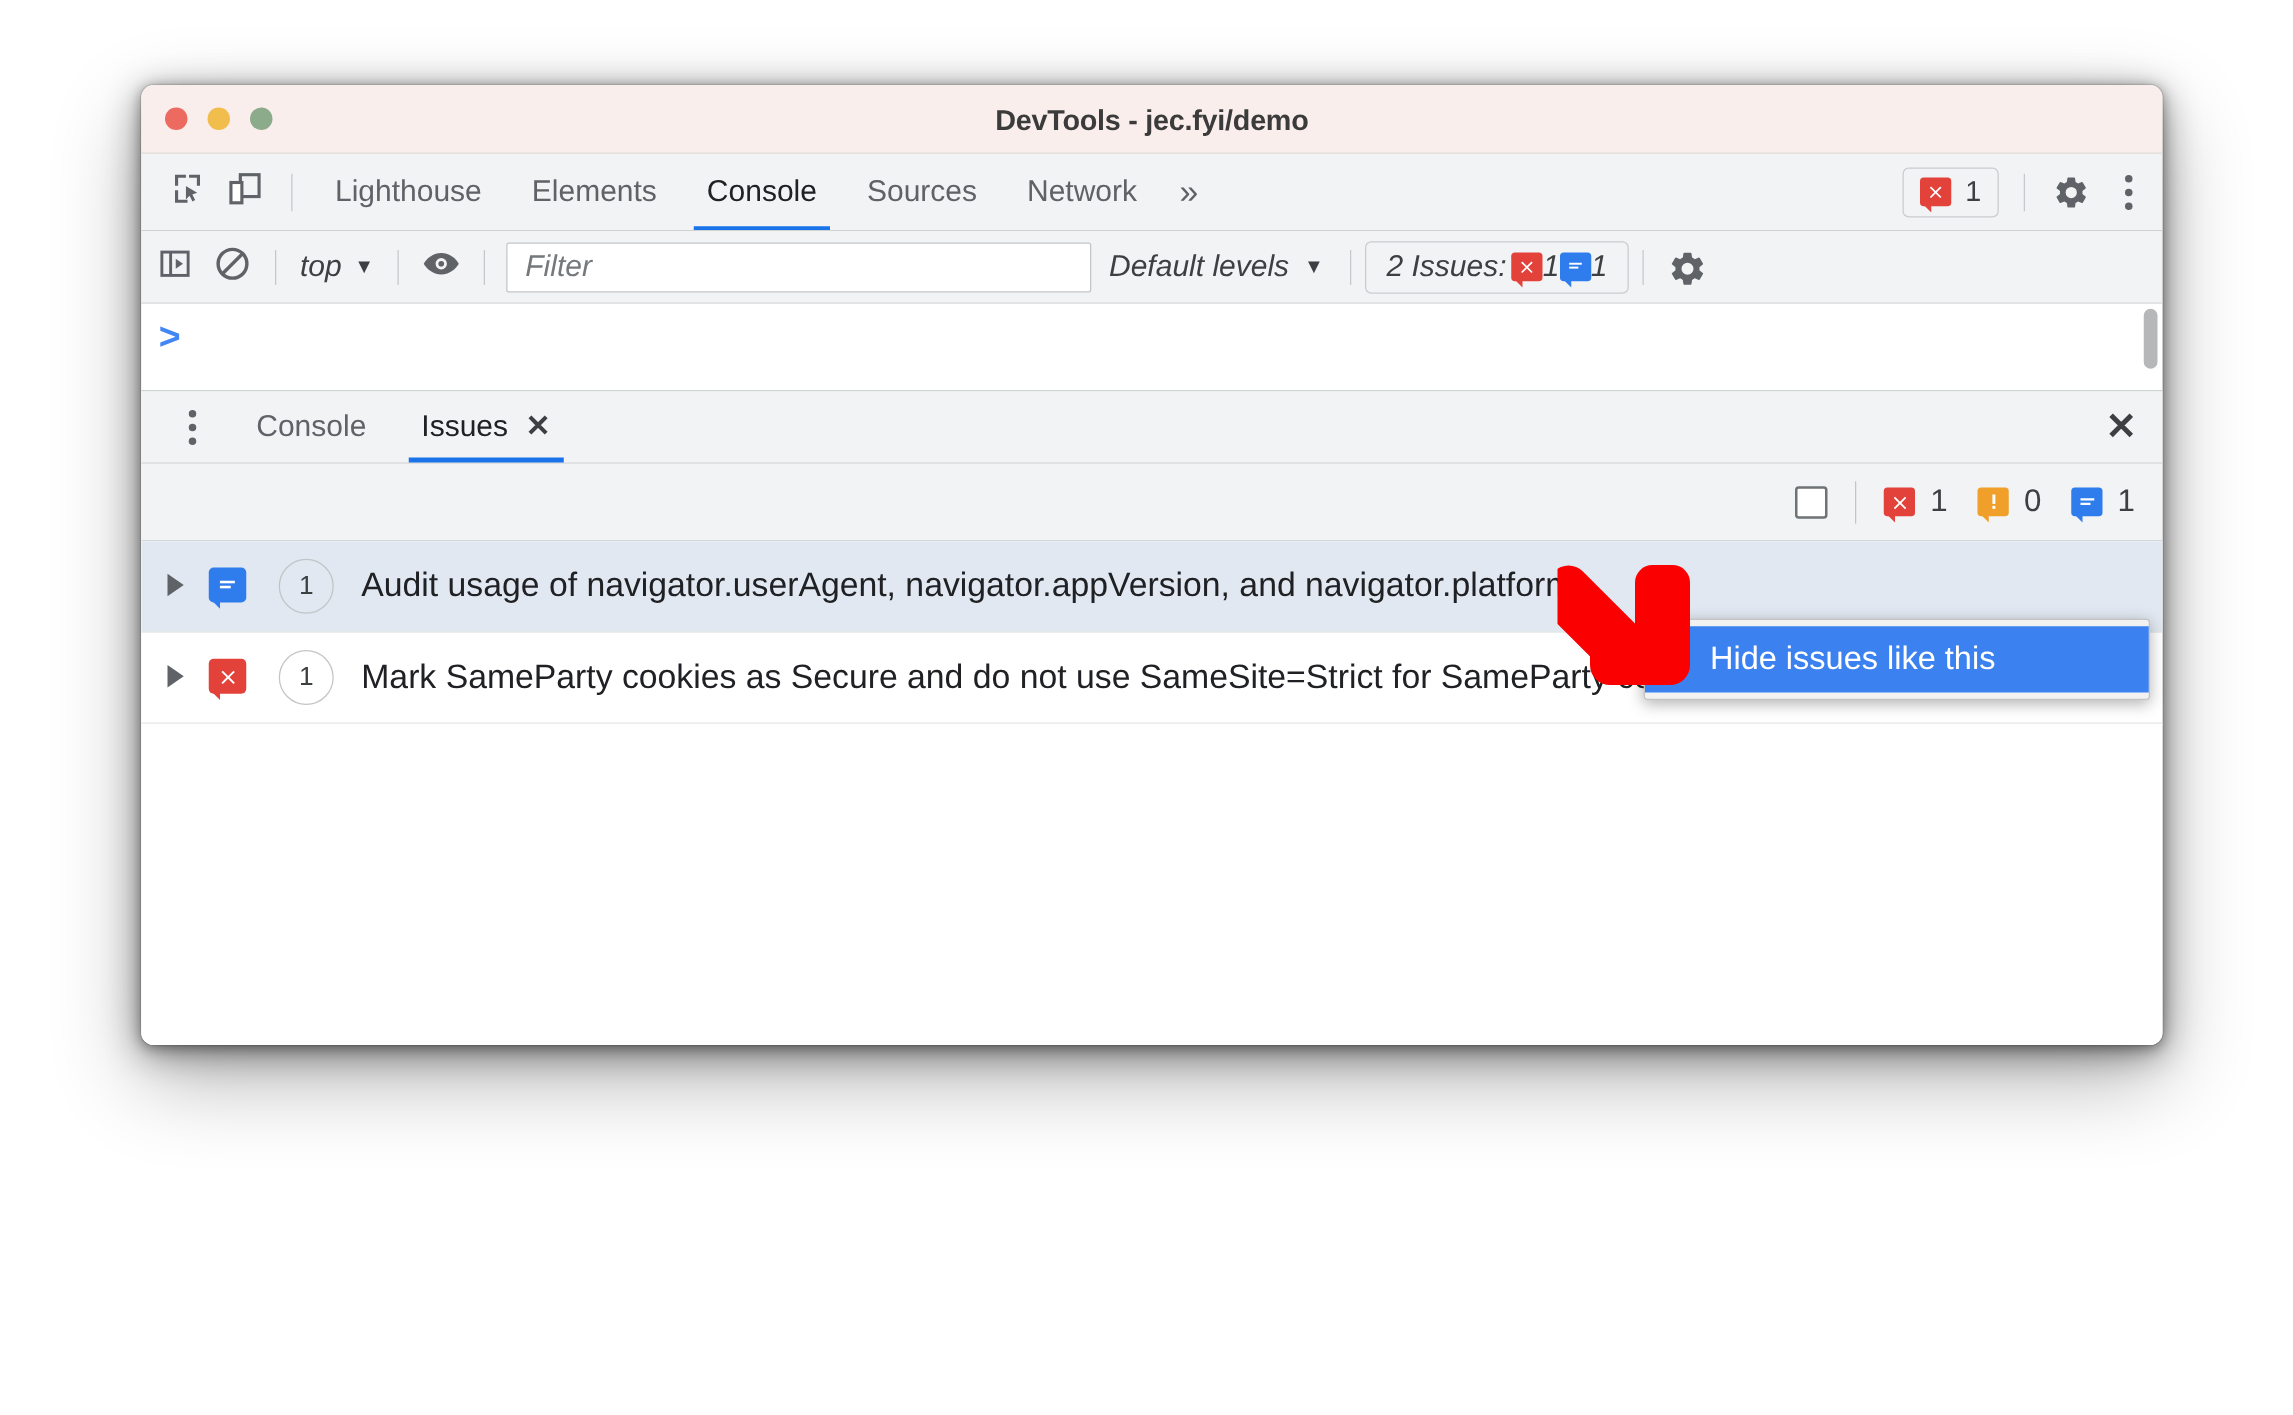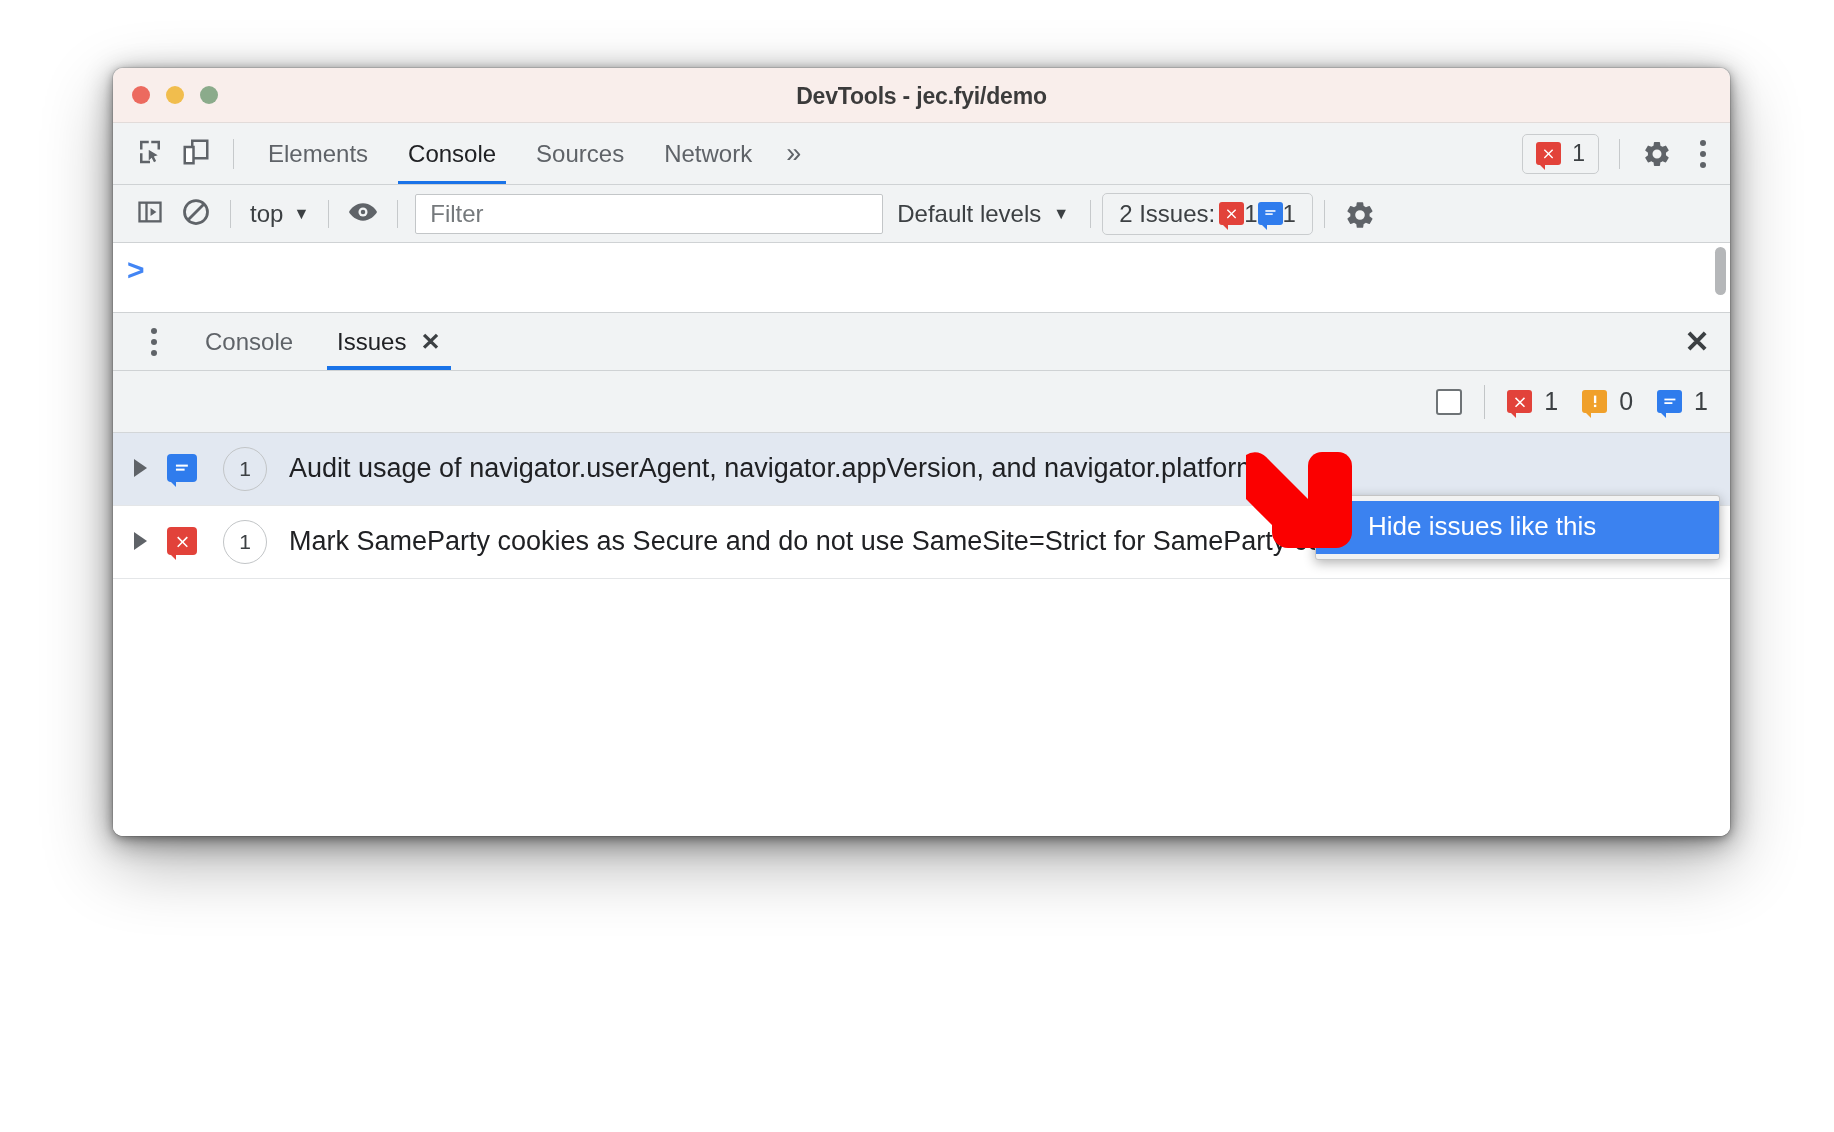--- a/index.html
+++ b/index.html
@@ -131,22 +131,23 @@
     align-items: center; justify-content: center; gap: 5px;
   }
   .kebab-v i { width: 6px; height: 6px; border-radius: 50%; background: #5f6368; display: block; }
 
   
   #console-toolbar {
     height: 58px;
     background: #f1f3f4;
     border-bottom: 1px solid #cfd2d4;
     display: flex; align-items: center;
-    padding: 0 6px 0 14px;
-    flex: 0 0 auto;
+    padding: 0 6px 0 4px;
+    flex: 0 0 auto;
+    font-style: italic;
   }
   #console-toolbar .vsep { margin: 0 11px; height: 28px; }
   .ctx-select {
     display: flex; align-items: center; gap: 10px;
     font-size: 24px; color: #3c4043;
     padding: 0 8px; height: 42px;
   }
   .caret { font-size: 16px; color: #3c4043; line-height: 1; }
   #filter-input {
     flex: 1 1 auto;
@@ -354,20 +355,23 @@
       <span>
         <svg width="30" height="30" viewBox="0 0 24 24">
           <rect x="9" y="3" width="12" height="14" fill="none" stroke="#5f6368" stroke-width="2"></rect>
           <rect x="3" y="8" width="7" height="13" fill="#fff" stroke="#5f6368" stroke-width="2"></rect>
         </svg>
       </span>
     </div>
 
     <div class="vsep"></div>
 
+    <div class="main-tab">
+      <span>Lighthouse</span>
+    </div>
     <div class="main-tab">
       <span>Elements</span>
     </div>
     <div class="main-tab active">
       <span>Console</span>
     </div>
     <div class="main-tab">
       <span>Sources</span>
     </div>
     <div class="main-tab">

